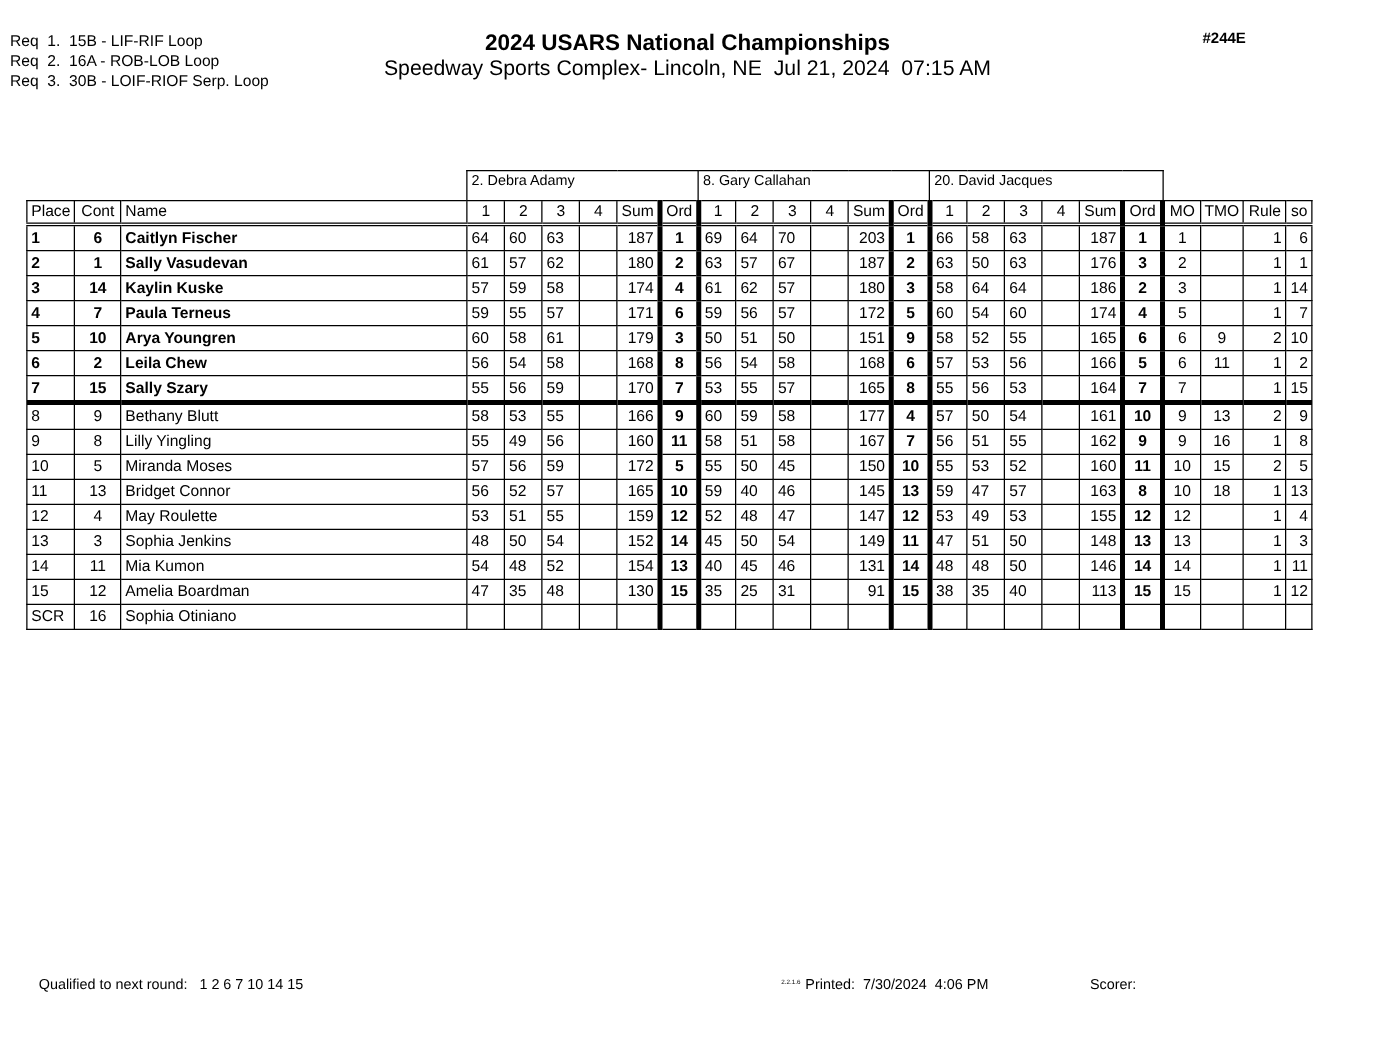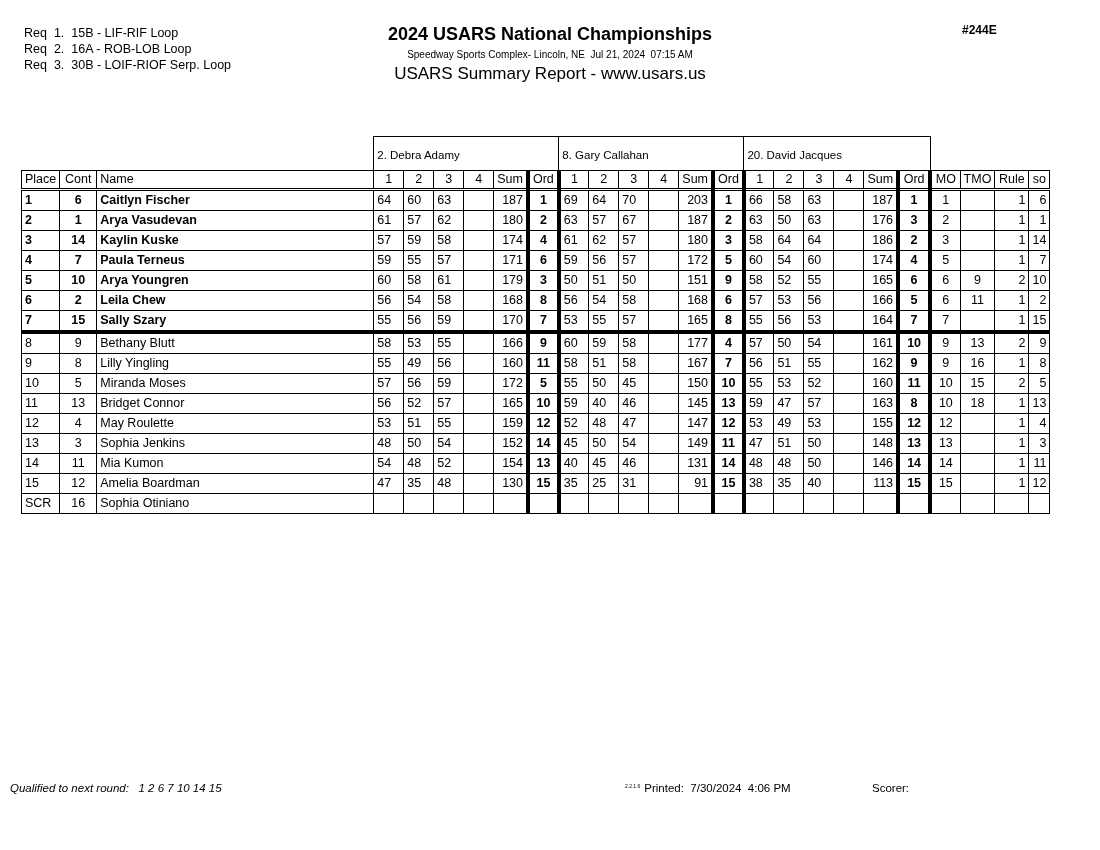--- a/index.html
+++ b/index.html
@@ -1,57 +1,56 @@
 <!DOCTYPE html>
 <html><head>
 <meta charset="utf-8">
 <style>
   html, body { margin: 0; padding: 0; background: #ffffff; }
   body { width: 1100px; height: 850px; position: relative; overflow: hidden;
          font-family: "Liberation Sans", sans-serif; color: #000; }
-  .reqs { position: absolute; left: 24px; top: 25px; font-size: 12.5px; line-height: 16px; }
+  .reqs { position: absolute; left: 8px; top: 25px; font-size: 12.5px; line-height: 16px; }
   .reqs div { white-space: pre; }
   .title-block { position: absolute; left: 250px; width: 600px; top: 22px; text-align: center; }
   .t1 { font-size: 18px; font-weight: bold; line-height: 24px; }
-  .t2 { font-size: 10px; line-height: 17px; white-space: pre; }
+  .t2 { font-size: 17px; line-height: 17px; white-space: pre; }
   .t3 { font-size: 19px; font-weight: bold; line-height: 24px; margin-top: 1px; }
   .t4 { font-size: 17px; line-height: 22px; }
   .event-no { position: absolute; left: 962px; top: 23px; font-size: 12px; font-weight: bold; }
 
   table.results { position: absolute; left: 21px; top: 136px; border-collapse: collapse;
                   font-size: 12.5px; table-layout: fixed; }
   table.results td { border: 1px solid #000; padding: 0 3px; height: 19px; line-height: 19px;
                      white-space: nowrap; overflow: hidden; }
-  table.results tr.judge-row td { height: 22px; vertical-align: top; line-height: 14px; font-size: 11.5px; padding-top: 11px; }
+  table.results tr.judge-row td { height: 22px; vertical-align: top; line-height: 14px; font-size: 11.5px; padding-top: 1px; }
   table.results tr.judge-row td.blank { border: none; }
   table.results tr.header-row td { height: 17px; line-height: 17px; border-bottom: 3px double #000; margin-left: 12px; }
   td.c { text-align: center; }
   td.r { text-align: right; }
   td.l { text-align: left; }
   td.ord { font-weight: bold; text-align: center; border-left: 4px solid #000 !important; border-right: 4px solid #000 !important; }
   tr.bold td.pl, tr.bold td.ct, tr.bold td.nm { font-weight: bold; }
   tr.cut td { border-bottom: 4px solid #000 !important; }
-  .footer-q { position: absolute; left: 10px; top: 782px; font-size: 11.5px; white-space: pre; font-style: italic; }
+  .footer-q { position: absolute; left: 31px; top: 782px; font-size: 11.5px; white-space: pre; }
   .footer-p { position: absolute; left: 625px; top: 782px; font-size: 11.5px; white-space: pre; }
   .footer-p .ver { font-size: 5px; vertical-align: top; position: relative; top: 1px; margin-right: 4px; }
   .footer-s { position: absolute; left: 872px; top: 782px; font-size: 11.5px; }
 </style>
 </head>
 <body>
 
 <div class="reqs">
   <div>Req  1.  15B - LIF-RIF Loop</div>
   <div>Req  2.  16A - ROB-LOB Loop</div>
   <div>Req  3.  30B - LOIF-RIOF Serp. Loop</div>
 </div>
 
 <div class="title-block">
   <div class="t1">2024 USARS National Championships</div>
   <div class="t2">Speedway Sports Complex- Lincoln, NE  Jul 21, 2024  07:15 AM</div>
-  <div class="t4">USARS Summary Report - www.usars.us</div>
 </div>
 <div class="event-no">#244E</div>
 
 <table class="results">
   <colgroup>
     <col style="width:37px">
       <col style="width:37px">
       <col style="width:277px">
     <col style="width:30px">
       <col style="width:30px">
@@ -134,21 +133,21 @@
         <td class="r">187</td>
         <td class="ord">1</td>
         <td class="c">1</td>
         <td class="c"></td>
         <td class="r">1</td>
         <td class="r">6</td>
       </tr>
       <tr class="bold">
         <td class="l pl">2</td>
         <td class="c ct">1</td>
-        <td class="l nm">Arya Vasudevan</td>
+        <td class="l nm">Sally Vasudevan</td>
         <td class="l">61</td>
         <td class="l">57</td>
         <td class="l">62</td>
         <td class="l"></td>
         <td class="r">180</td>
         <td class="ord">2</td>
         <td class="l">63</td>
         <td class="l">57</td>
         <td class="l">67</td>
         <td class="l"></td>

